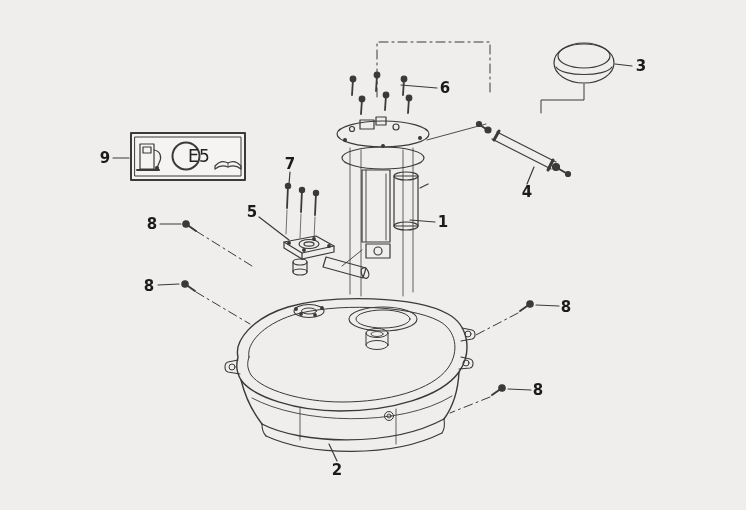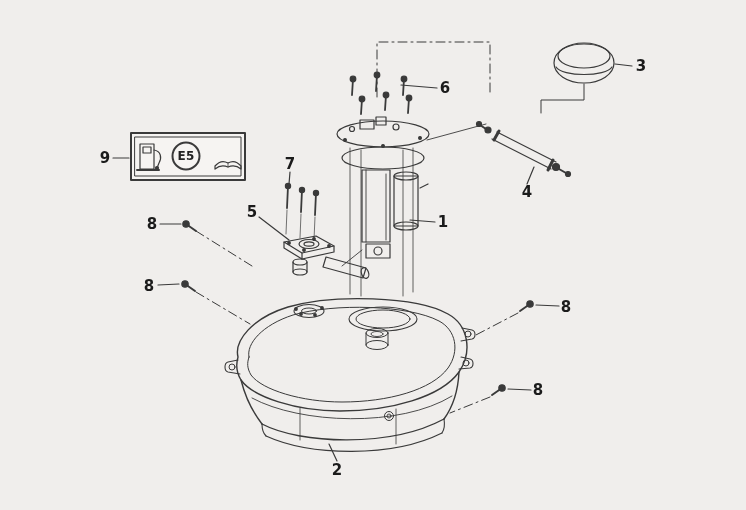--- a/index.html
+++ b/index.html
@@ -9,22 +9,23 @@
     font-family:"DejaVu Sans","Liberation Sans",sans-serif;
   }
   .canvas svg { position:absolute; left:0; top:0; }
   .callout {
     position:absolute; transform:translate(-50%,-50%);
     font-size:15px; font-weight:bold; color:#1b1b1b;
     user-select:none; line-height:1;
   }
   .e5-text {
     position:absolute; transform:translate(-50%,-50%);
-    font-size:12px; font-weight:bold; color:#222; line-height:1;
+    font-size:17px; font-weight:normal; color:#222; line-height:1;
     letter-spacing:0.3px;
+    padding-left:26px;
   }
 </style>
 </head>
 <body>
 
 <div class="canvas">
 
   <svg width="746" height="510" viewBox="0 0 746 510">
     <g stroke="#3a3a3a" fill="none" stroke-width="1.2" stroke-linecap="round" stroke-linejoin="round">
 

